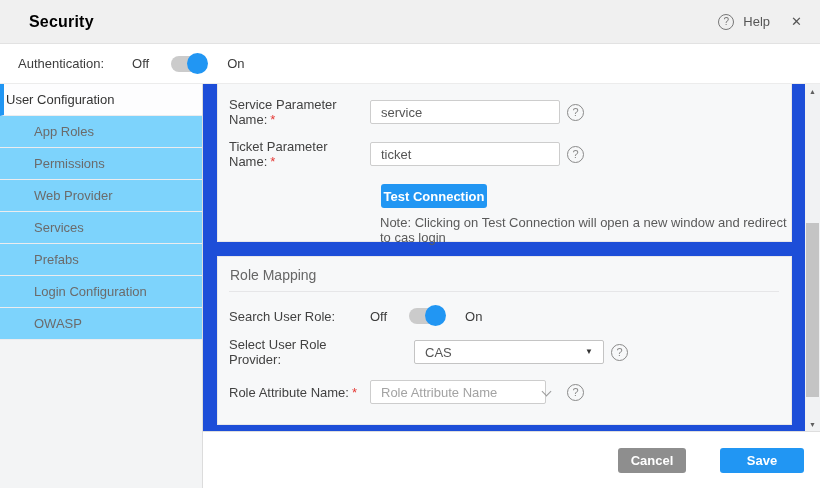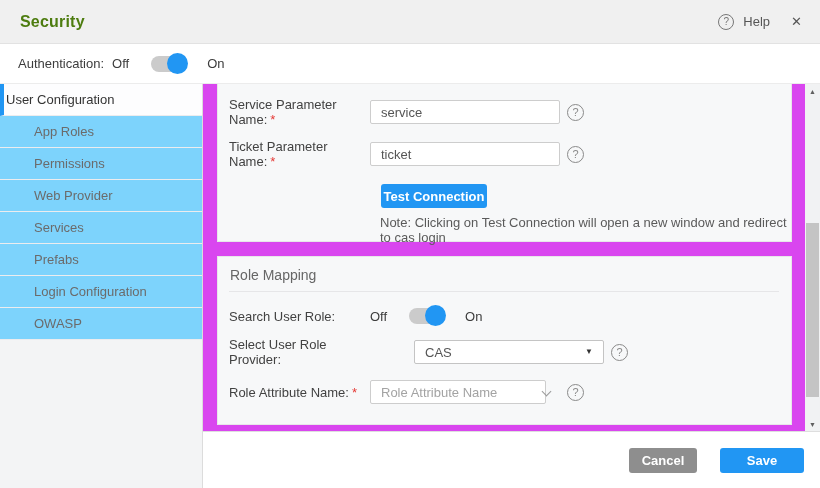--- a/index.html
+++ b/index.html
@@ -15,36 +15,36 @@
     width:820px;height:488px;overflow:hidden;
   }
   .app{position:relative;width:820px;height:488px;background:#fff;overflow:hidden;}
 
   
   .hdr{
     height:44px;background:#f0f0f0;border-bottom:1px solid #e2e2e2;
     display:flex;align-items:center;justify-content:space-between;
     padding:0 18px 0 20px;
   }
-  .hdr-title{font-size:16px;font-weight:600;color:#4d7c0f;letter-spacing:.2px;}
+  .hdr-title{font-size:16px;font-weight:600;color:#000000;letter-spacing:.2px;margin-left:9px;}
   .hdr-right{display:flex;align-items:center;gap:9px;color:#555;}
   .q-circle{
     width:16px;height:16px;border:1px solid #777;border-radius:50%;
     display:inline-flex;align-items:center;justify-content:center;
     font-size:10px;color:#777;line-height:1;cursor:pointer;
   }
   .hdr-help{font-size:13px;color:#555;cursor:pointer;}
   .hdr-close{font-size:13px;color:#555;margin-left:12px;cursor:pointer;}
 
   
   .auth-row{
     height:40px;background:#fff;display:flex;align-items:center;
     padding-left:18px;border-bottom:1px solid #ececec;
   }
-  .auth-label{color:#3c3c3c;margin-right:8px;}
+  .auth-label{color:#3c3c3c;margin-right:28px;}
 
   
   .toggle{display:inline-flex;align-items:center;gap:22px;cursor:pointer;}
   .tg-label{color:#3c3c3c;}
   .tg-track{
     position:relative;width:34px;height:16px;background:#cbcbcb;border-radius:9px;
     display:inline-block;
   }
   .tg-knob{
     position:absolute;right:-3px;top:-3px;width:21px;height:21px;border-radius:50%;
@@ -60,21 +60,21 @@
     height:32px;line-height:31px;padding-left:34px;background:#7dd3fc;
     border-bottom:1px solid #ececee;color:#6b6b6b;cursor:pointer;
     white-space:nowrap;
   }
   .side-item.active{
     border-left:4px solid var(--accent-blue);padding-left:2px;color:#333;background:#fdfdfe;
   }
 
   .right-col{flex:1;display:flex;flex-direction:column;min-width:0;}
   .content{
-    position:relative;height:348px;background:#d946ef;
+    position:relative;height:348px;background:#1d4ed8;
     border-bottom:1px solid #dedede;padding:0 0 0 14px;overflow:hidden;
   }
   .panel{
     width:575px;background:#f7f8f9;border:1px solid #e7e7e9;
     padding:13px 0 0 11px;
   }
   .panel1{border-top:none;height:158px;}
   .panel2{margin-top:14px;height:169px;padding-top:0;}
 
   .panel-title{font-size:14px;color:#666;padding:10px 0 8px 1px;}
@@ -128,21 +128,21 @@
   }
   .sb-arrow.down{position:absolute;bottom:0;left:0;right:0;}
   .sb-thumb{
     position:absolute;left:1px;right:1px;top:139px;height:174px;background:#c4c4c4;
     cursor:pointer;
   }
 
   
   .footer{
     flex:1;background:#fff;display:flex;align-items:center;
-    justify-content:flex-end;gap:23px;padding-right:16px;
+    justify-content:flex-end;gap:34px;padding-right:16px;
   }
   .btn-cancel{
     background:var(--cancel-gray);width:68px;height:25px;
     border:none;border-radius:3px;color:#fff;font-family:inherit;
     font-size:13px;font-weight:600;cursor:pointer;
   }
   .btn-save{width:84px;height:25px;}
 </style>
 </head>
 <body>

